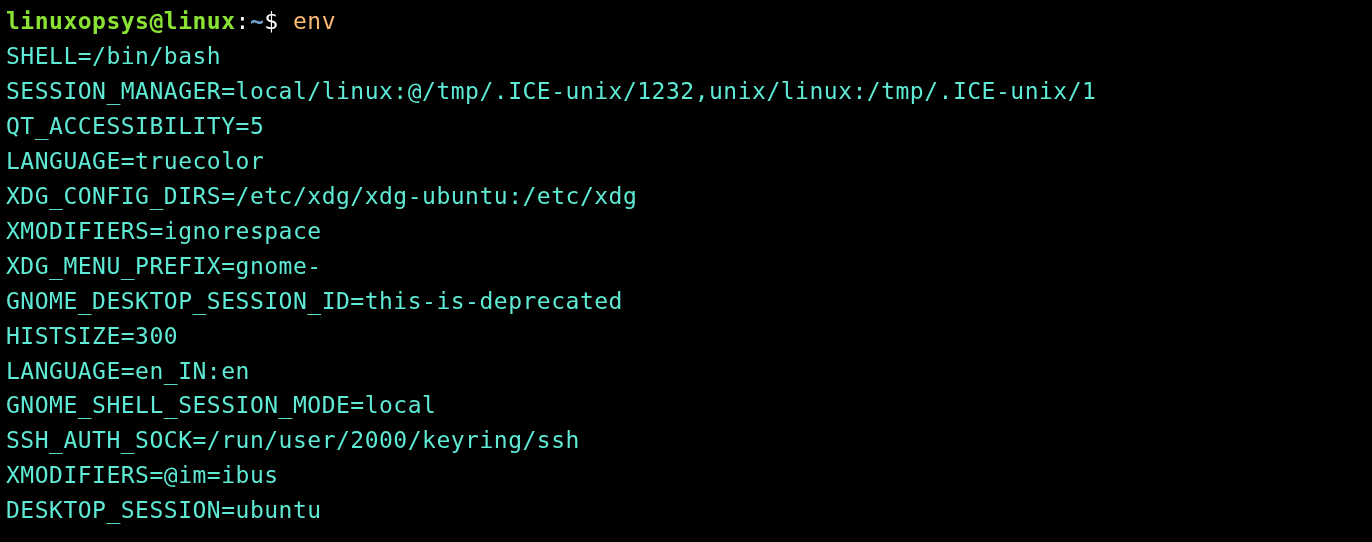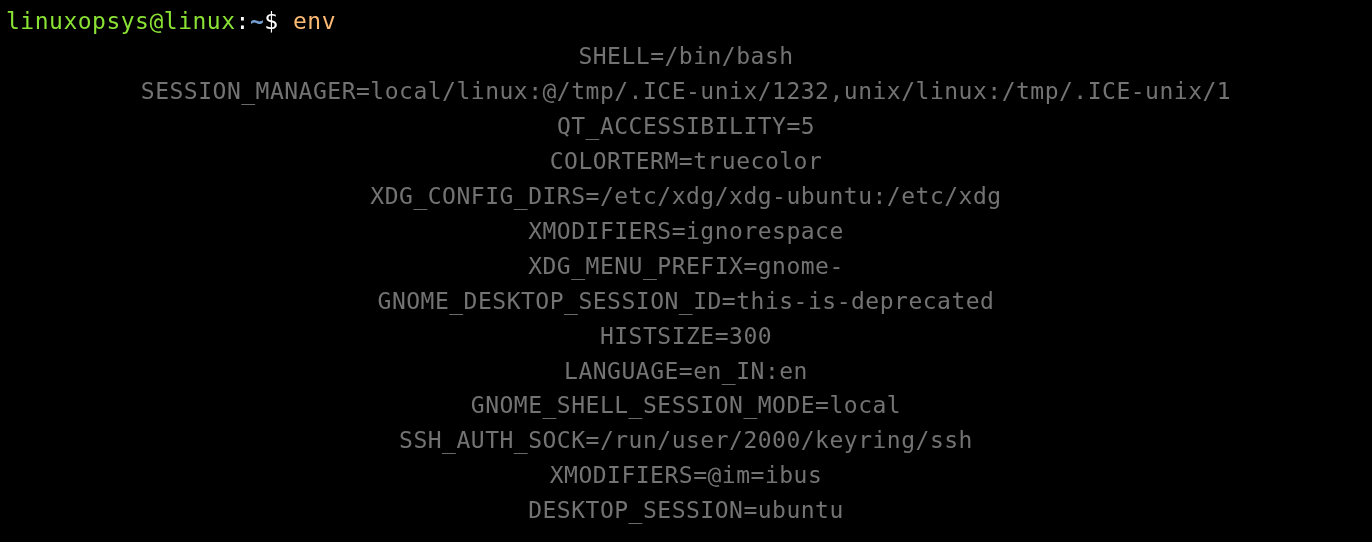--- a/index.html
+++ b/index.html
@@ -18,51 +18,50 @@
       height: 542px;
       overflow: hidden;
       white-space: nowrap;
       letter-spacing: 0.5px;
     }
     .prompt-line {
       display: block;
     }
     .user-host {
       color: #8ae234;
-      font-weight: normal;
+      font-weight: bold;
     }
     .colon {
       color: #ffffff;
     }
     .path {
       color: #729fcf;
       font-weight: bold;
     }
     .dollar {
       color: #ffffff;
     }
     .command {
       color: #fdba74;
     }
     .output-line {
-      color: #737373;
+      color: #5eead4;
       display: block;
-      text-align: center;
     }
   </style>
 </head>
 <body>
 
 <div class="prompt-line">
   <span class="user-host">linuxopsys@linux</span><span class="colon">:</span><span class="path">~</span><span class="dollar">$</span> <span class="command">env</span>
 </div>
 <div class="output-line">SHELL=/bin/bash</div>
 <div class="output-line">SESSION_MANAGER=local/linux:@/tmp/.ICE-unix/1232,unix/linux:/tmp/.ICE-unix/1</div>
 <div class="output-line">QT_ACCESSIBILITY=5</div>
-<div class="output-line">COLORTERM=truecolor</div>
+<div class="output-line">LANGUAGE=truecolor</div>
 <div class="output-line">XDG_CONFIG_DIRS=/etc/xdg/xdg-ubuntu:/etc/xdg</div>
 <div class="output-line">XMODIFIERS=ignorespace</div>
 <div class="output-line">XDG_MENU_PREFIX=gnome-</div>
 <div class="output-line">GNOME_DESKTOP_SESSION_ID=this-is-deprecated</div>
 <div class="output-line">HISTSIZE=300</div>
 <div class="output-line">LANGUAGE=en_IN:en</div>
 <div class="output-line">GNOME_SHELL_SESSION_MODE=local</div>
 <div class="output-line">SSH_AUTH_SOCK=/run/user/2000/keyring/ssh</div>
 <div class="output-line">XMODIFIERS=@im=ibus</div>
 <div class="output-line">DESKTOP_SESSION=ubuntu</div>

